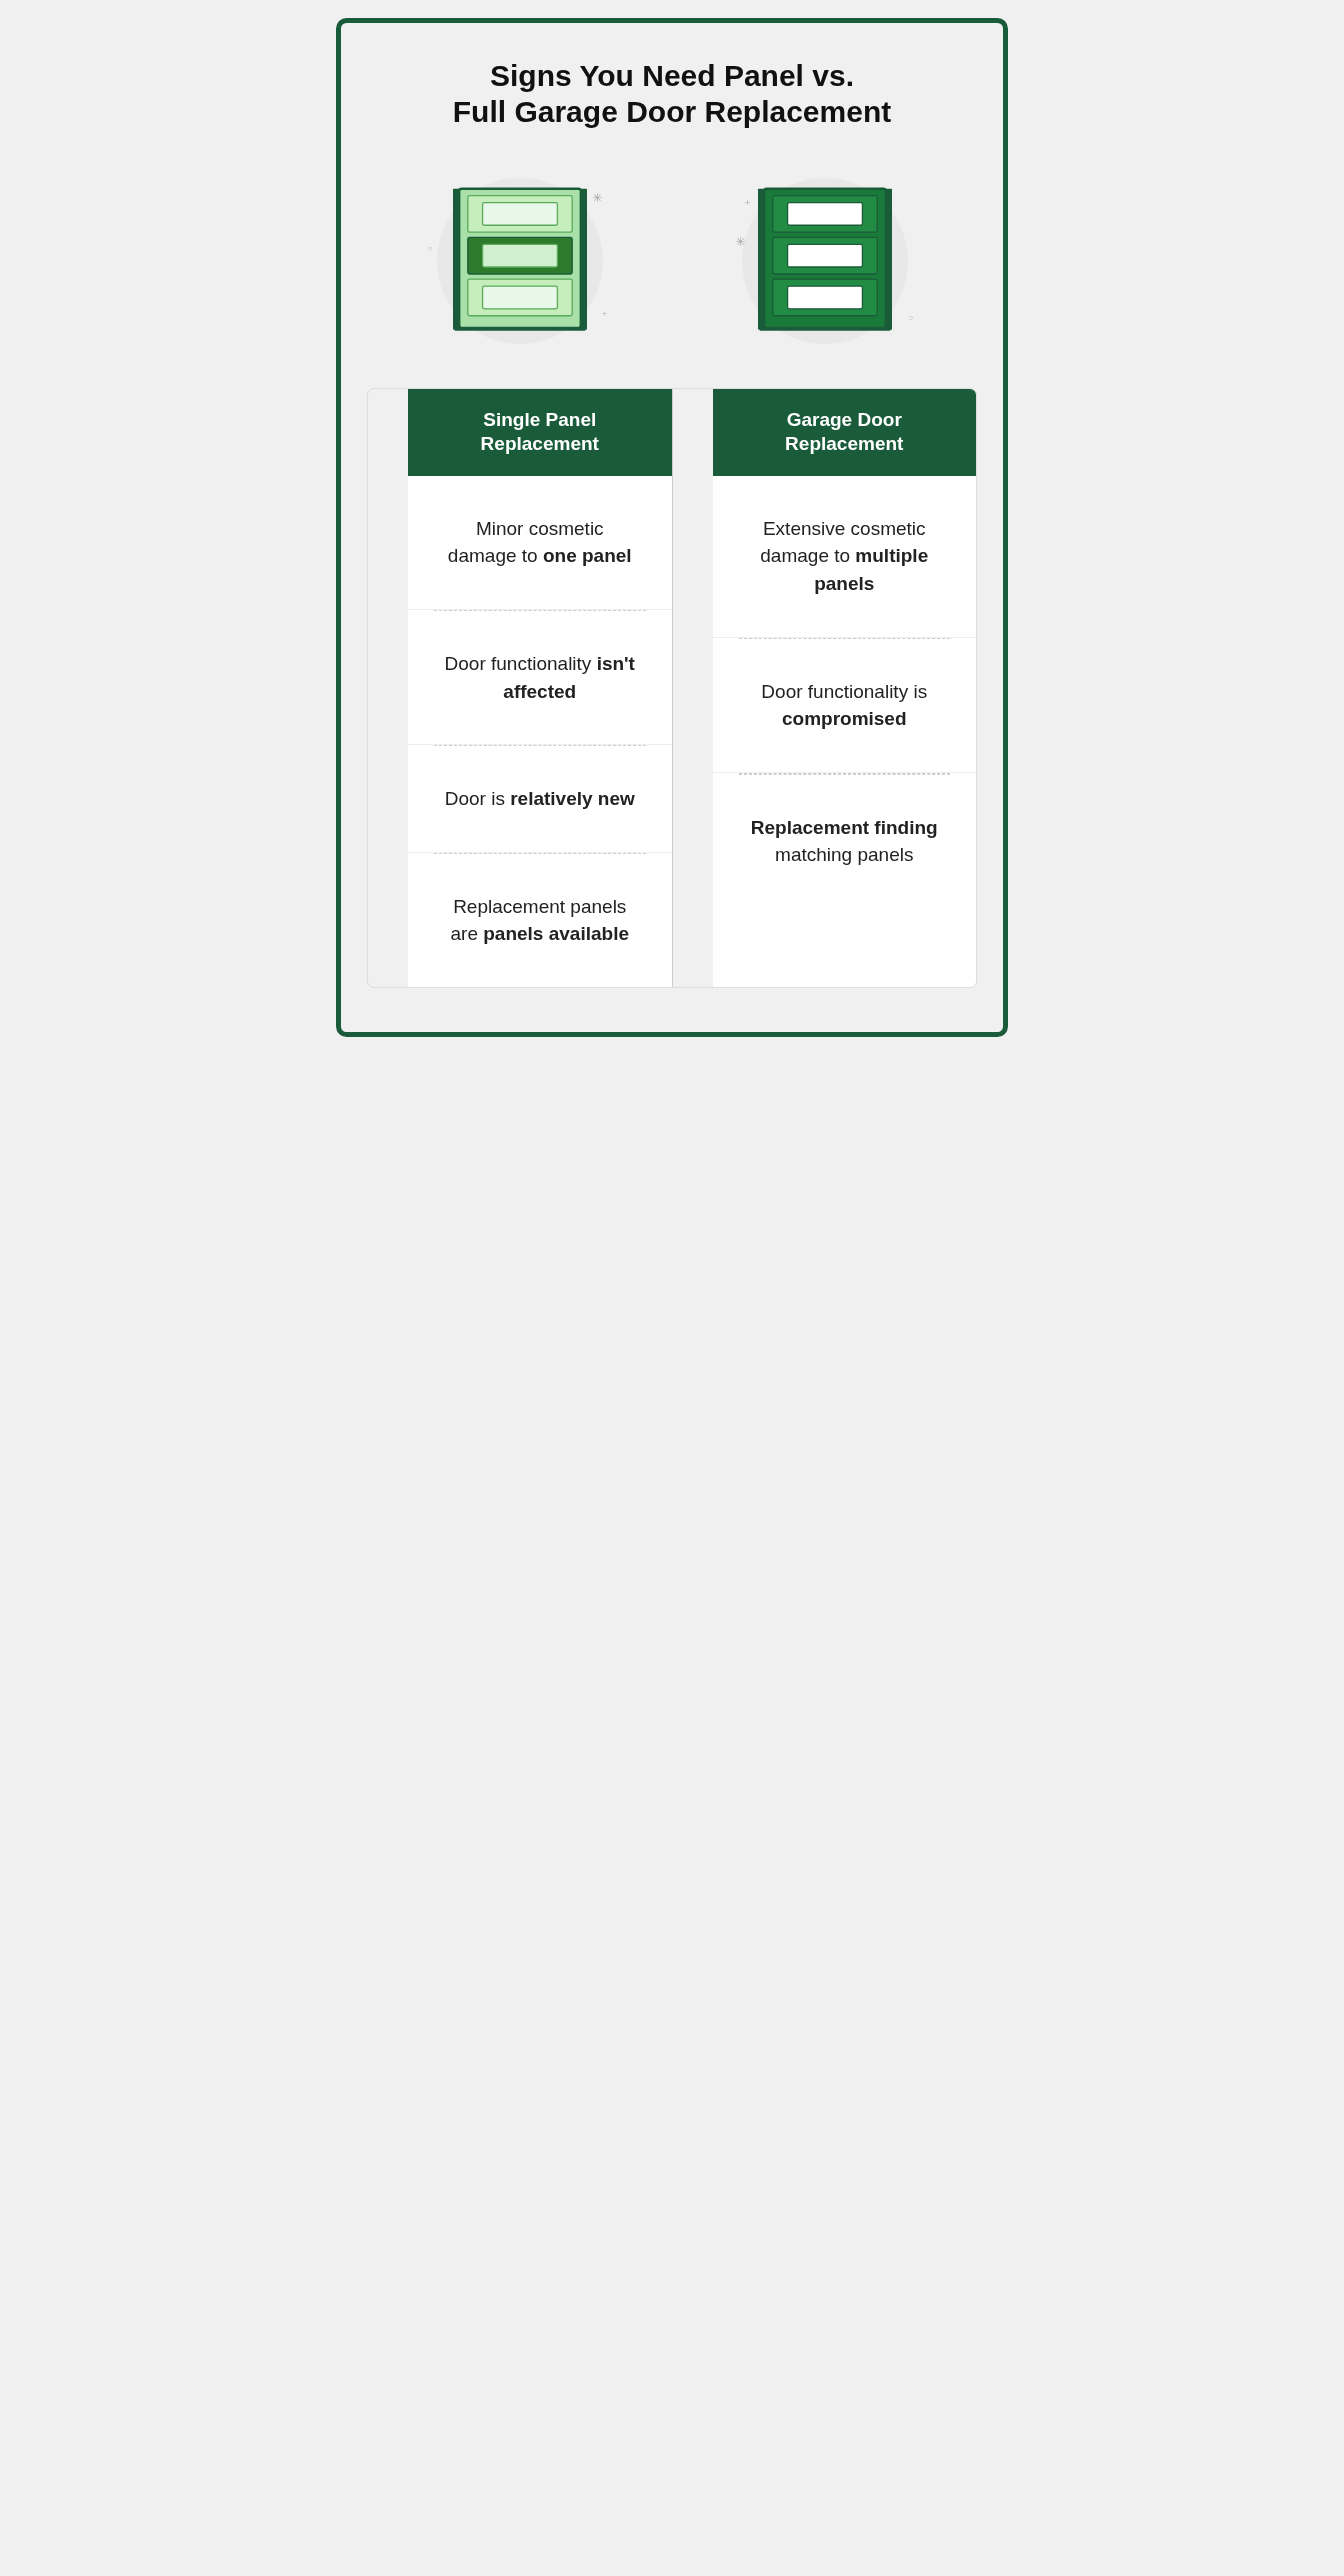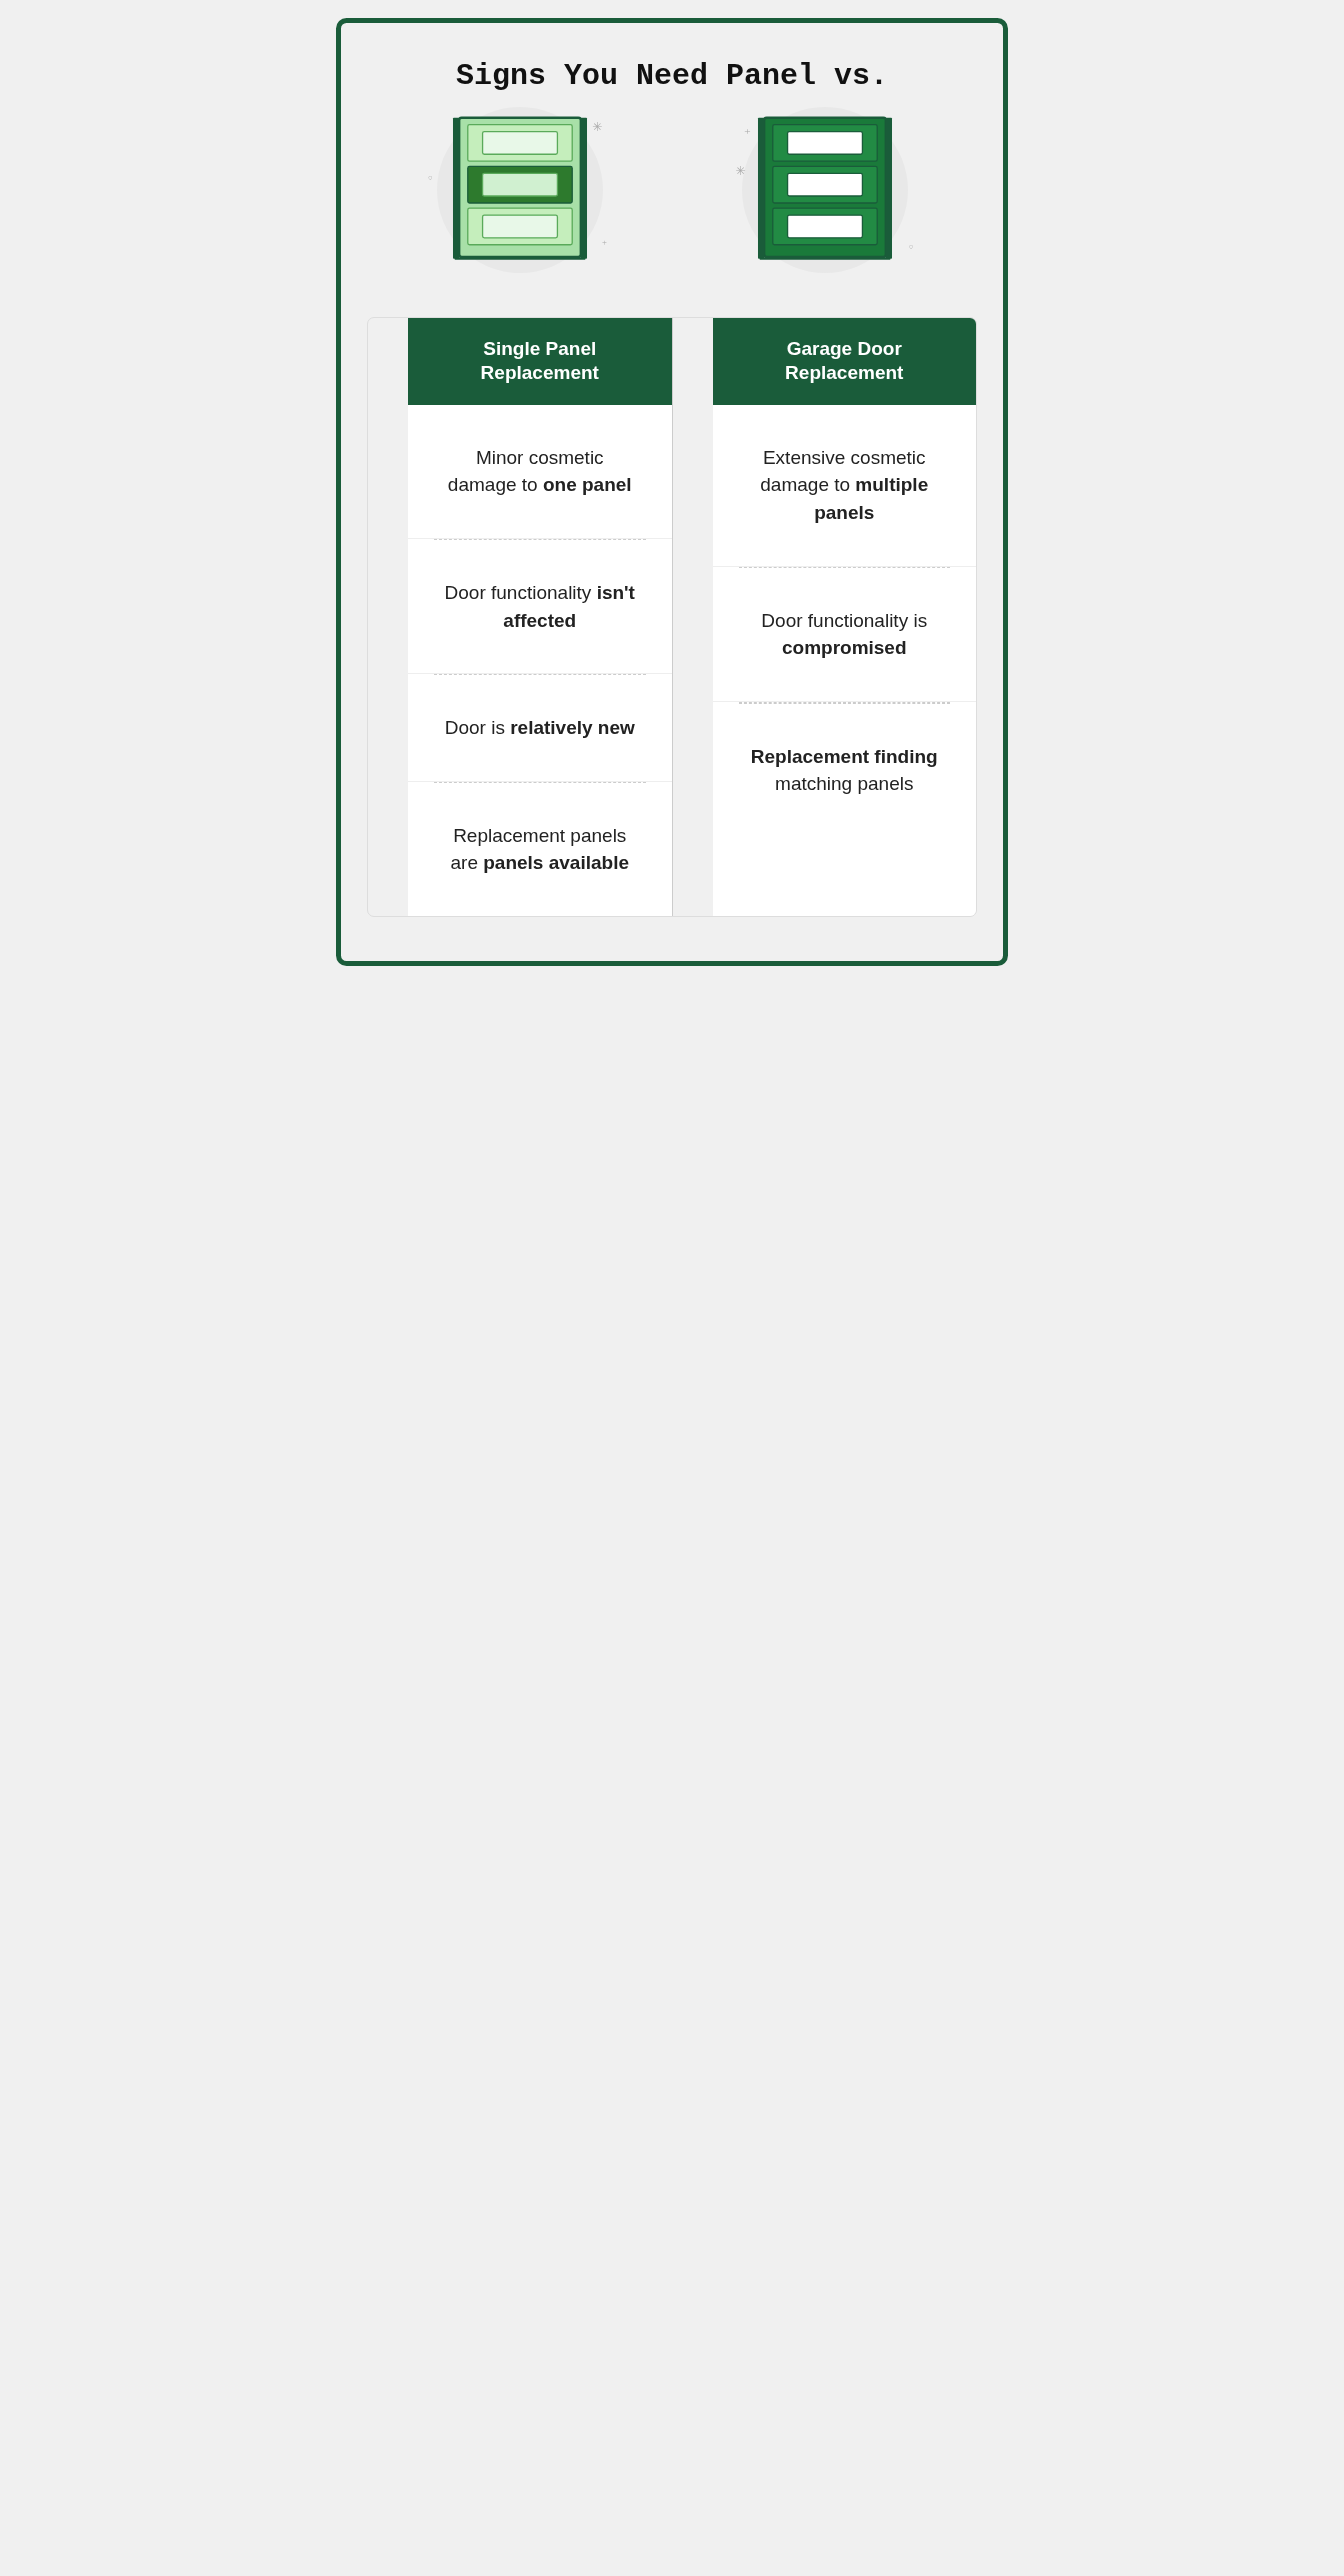--- a/index.html
+++ b/index.html
@@ -24,22 +24,23 @@
       border-radius: 10.5px;
       padding: 35px 26px 44px 26px;
       margin: 17.5px auto;
     }
 
     .title {
       text-align: center;
       font-size: 30px;
       font-weight: 900;
       color: #111;
-      font-family: Liberation Mono, monospace;
+      font-family: Liberation Sans, sans-serif;
       line-height: 1.2;
+      margin-bottom: 35px;
     }
 
     .illustrations {
       display: flex;
       justify-content: space-around;
       align-items: center;
       margin-bottom: 31px;
     }
 
     .door-illustration {
@@ -132,20 +133,21 @@
       margin: 0 26px;
     }
   </style>
 </head>
 <body>
 
 <div class="card">
 
   <div class="title">
     <span>Signs You Need Panel vs.</span><br>
+    <span>Full Garage Door Replacement</span>
   </div>
 
   <div class="illustrations">
 
     <div class="door-illustration">
       <div class="door-circle"></div>
       <svg class="door-svg" width="148" height="161" viewBox="0 0 170 185">
 
         <rect x="15" y="10" width="140" height="160" rx="3" fill="#a8e0a8" stroke="#1a5c3a" stroke-width="3"></rect>
 

